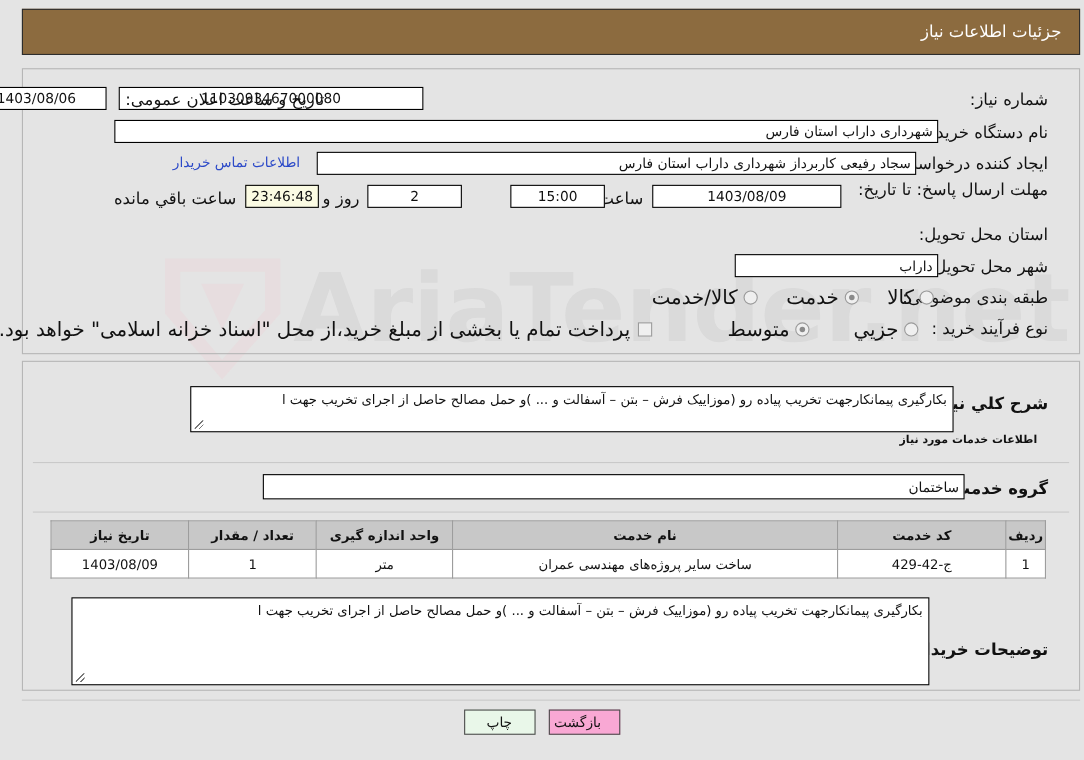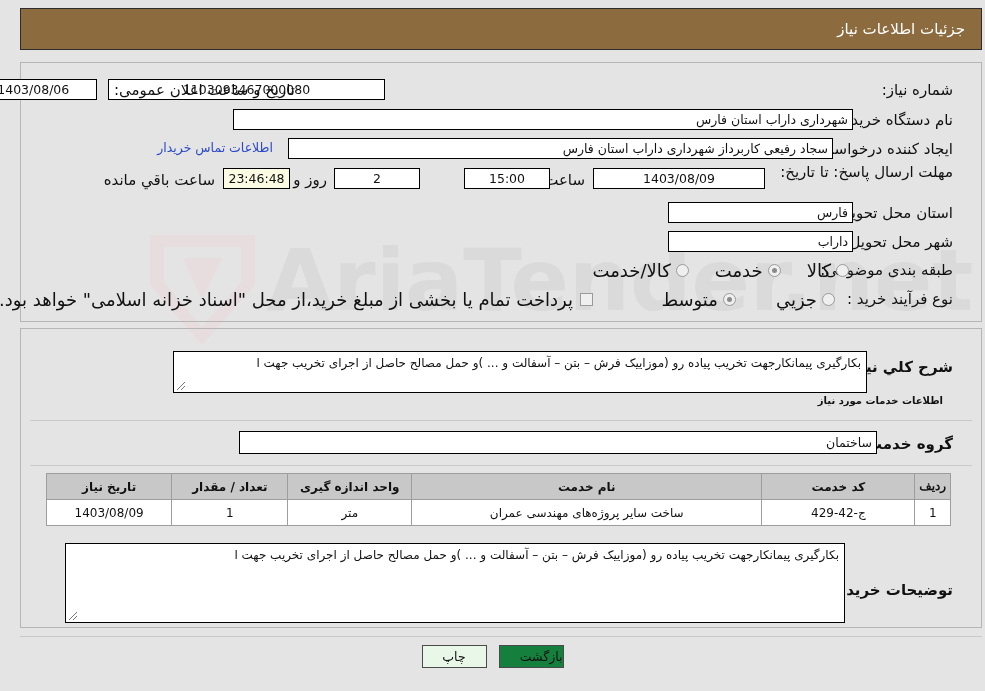--- a/index.html
+++ b/index.html
@@ -202,29 +202,29 @@
     left: 0; top: 645px;
     width: 985px;
     display: flex;
     justify-content: center;
     gap: 12px;
     z-index: 5;
   }
   .btn {
     border: 1px solid #4a4a4a;
     font-size: 12.5px;
-    padding: 3px 0;
+    padding: 3px 16px;
     width: 65px;
     text-align: center;
     cursor: pointer;
     color: #111;
     font-family: "DejaVu Sans", "Liberation Sans", sans-serif;
   }
   .btn-print { background: #e9f7e9; }
-  .btn-back  { background: #15803d; text-align: right; }
+  .btn-back  { background: #f9a8d4; text-align: right; }
 </style>
 </head>
 <body>
 
 <div class="page">
 
   <div class="watermark">
     <svg width="985" height="260" viewBox="0 0 985 260" xmlns="http://www.w3.org/2000/svg">
       <g opacity="0.5">
         <path d="M150 95 L255 95 L255 145 L202 205 L150 145 Z" fill="#f2c6cd"></path>
@@ -251,21 +251,21 @@
     <span class="lbl">تاریخ و ساعت اعلان عمومی:</span>
   </div>
   <div class="row" style="right:888px; top:79px;">
     <div class="inp center" style="width:176px;">1403/08/06 - 14:57</div>
   </div>
 
   <div class="row" style="right:32px; top:110px;">
     <span class="lbl">نام دستگاه خریدار:</span>
   </div>
   <div class="row" style="right:132px; top:109px;">
-    <div class="inp right" style="width:620px;">شهرداری داراب استان فارس</div>
+    <div class="inp right" style="width:749px;">شهرداری داراب استان فارس</div>
   </div>
 
   <div class="row" style="right:32px; top:139px;">
     <span class="lbl">ایجاد کننده درخواست:</span>
   </div>
   <div class="row" style="right:152px; top:138px;">
     <div class="inp right" style="width:545px;">سجاد رفیعی کاربرداز  شهرداری داراب استان فارس</div>
   </div>
   <div class="row" style="right:712px; top:140px;">
     <span class="linklike">اطلاعات تماس خریدار</span>
@@ -291,23 +291,20 @@
   </div>
   <div class="row" style="right:695px; top:168px;">
     <div class="inp center yellow" style="width:67px;">23:46:48</div>
   </div>
   <div class="row" style="right:770px; top:170px;margin-left:33px;">
     <span class="lbl">ساعت باقي مانده</span>
   </div>
 
   <div class="row" style="right:32px; top:203px;">
     <span class="lbl">استان محل تحویل:</span>
-  </div>
-  <div class="row" style="right:132px; top:202px;">
-    <div class="inp right" style="width:185px;">فارس</div>
   </div>
 
   <div class="row" style="right:32px; top:232px;">
     <span class="lbl">شهر محل تحویل:</span>
   </div>
   <div class="row" style="right:132px; top:231px;">
     <div class="inp right" style="width:185px;">داراب</div>
   </div>
 
   <div class="row" style="right:32px; top:260px;">
@@ -365,21 +362,21 @@
   <div class="row" style="right:108px; top:431px;">
     <div class="inp right" style="width:638px; height:23px;">ساختمان</div>
   </div>
 
   <div class="divider" style="left:30px; top:465px; width:942px;"></div>
 
   <div class="tbl-wrap">
     <table class="grid">
       <thead>
         <tr>
-          <th style="width:36px;font-family:Liberation Serif, serif;">ردیف</th>
+          <th style="width:36px;">ردیف</th>
           <th style="width:160px;">کد خدمت</th>
           <th style="width:372px;">نام خدمت</th>
           <th style="width:130px;">واحد اندازه گیری</th>
           <th style="width:122px;">تعداد / مقدار</th>
           <th style="width:129px;">تاریخ نیاز</th>
         </tr>
       </thead>
       <tbody>
         <tr>
           <td>1</td>

